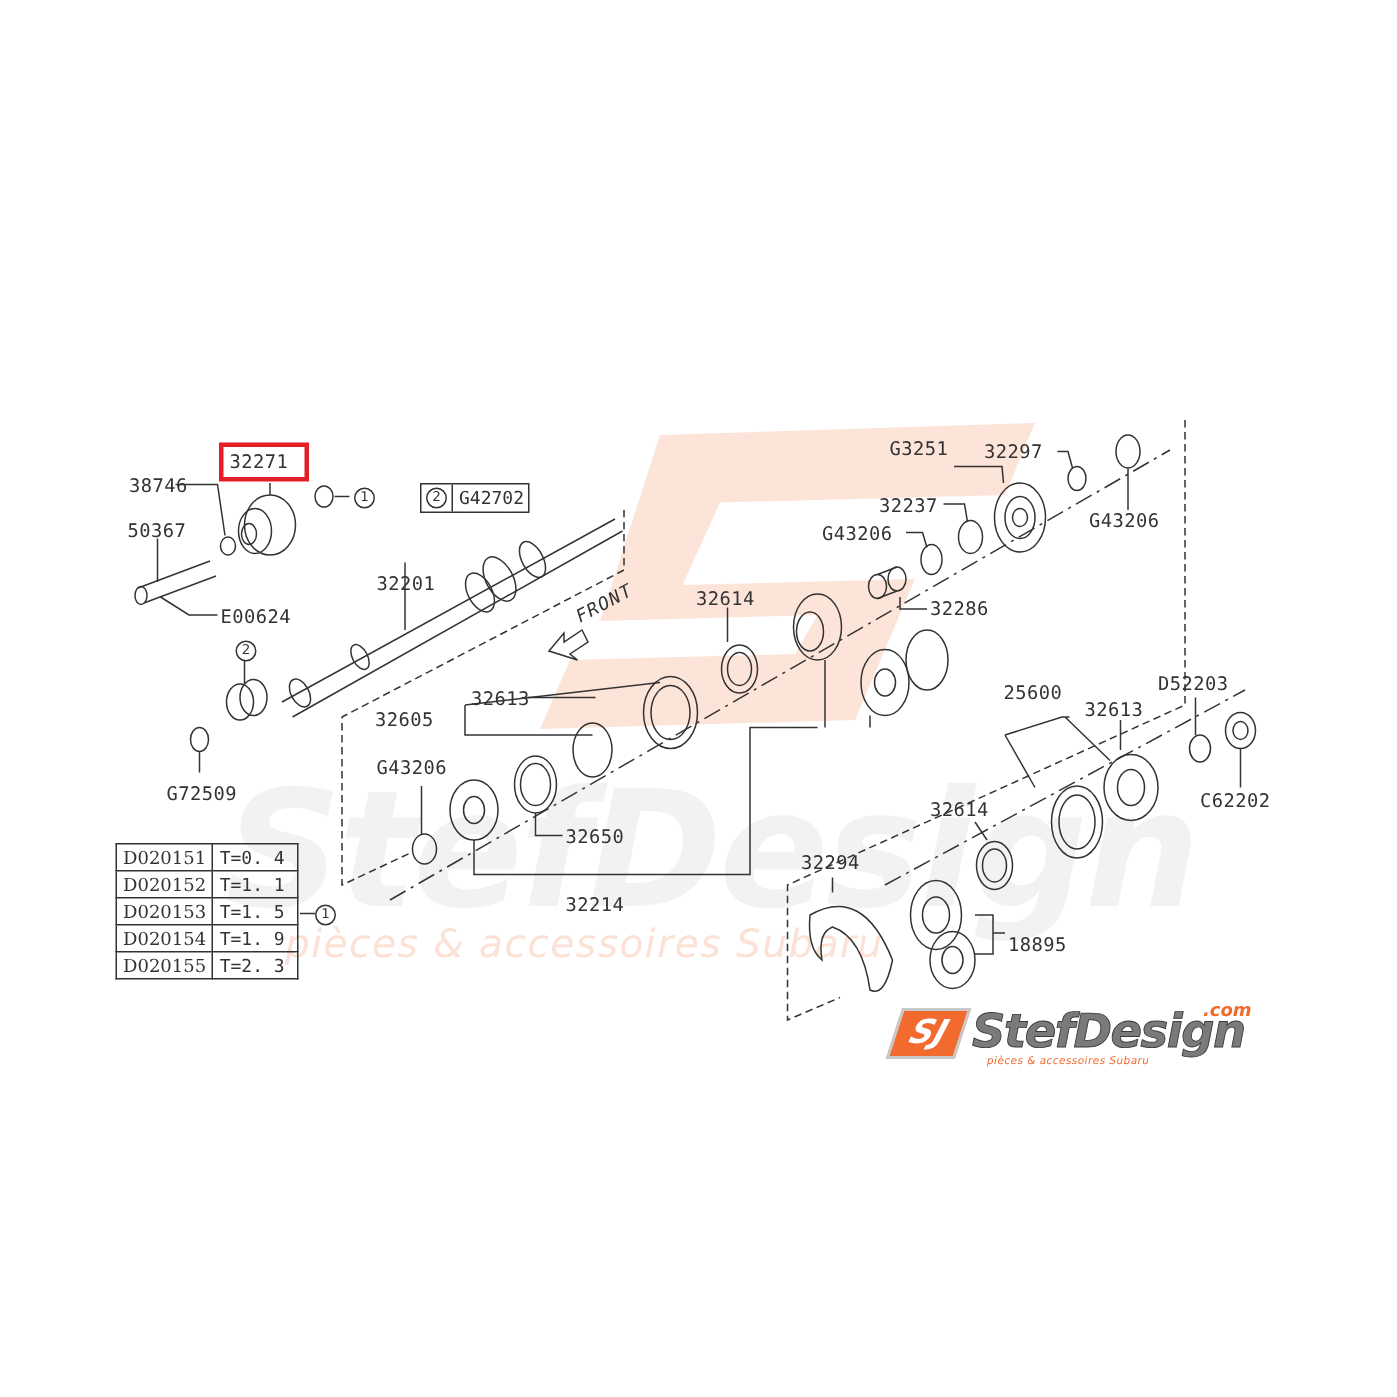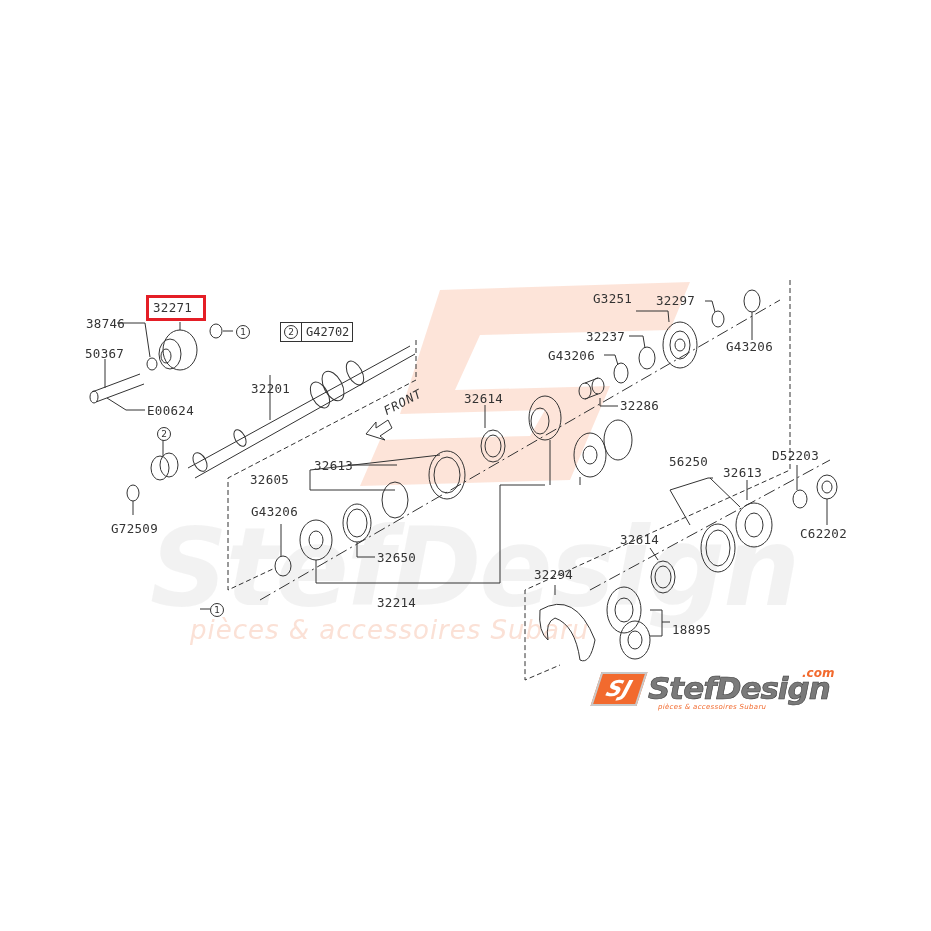--- a/index.html
+++ b/index.html
@@ -207,37 +207,61 @@
   <div class="lbl" style="left:464px;top:392px">32614</div>
   <div class="lbl" style="left:251px;top:505px">G43206</div>
   <div class="lbl" style="left:377px;top:551px">32650</div>
   <div class="lbl" style="left:377px;top:596px">32214</div>
   <div class="lbl" style="left:593px;top:292px">G3251</div>
   <div class="lbl" style="left:656px;top:294px">32297</div>
   <div class="lbl" style="left:586px;top:330px">32237</div>
   <div class="lbl" style="left:548px;top:349px">G43206</div>
   <div class="lbl" style="left:726px;top:340px">G43206</div>
   <div class="lbl" style="left:620px;top:399px">32286</div>
-  <div class="lbl" style="left:669px;top:455px">56250</div>
+  <div class="lbl" style="left:669px;top:455px">25600</div>
   <div class="lbl" style="left:723px;top:466px">32613</div>
   <div class="lbl" style="left:772px;top:449px">D52203</div>
   <div class="lbl" style="left:800px;top:527px">C62202</div>
   <div class="lbl" style="left:620px;top:533px">32614</div>
   <div class="lbl" style="left:534px;top:568px">32294</div>
   <div class="lbl" style="left:672px;top:623px">18895</div>
 
   <div class="callout" style="left:236px;top:325px">1</div>
   <div class="callout" style="left:157px;top:427px">2</div>
 
   <div class="refbox">
     <span class="callout">2</span>
     <span class="sep"></span>
     <span>G42702</span>
   </div>
 
+  <table class="thick">
+    <tbody>
+        <tr>
+          <td>D020151</td>
+          <td class="t">T=0. 4</td>
+        </tr>
+    <tr>
+          <td>D020152</td>
+          <td class="t">T=1. 1</td>
+        </tr>
+    <tr>
+          <td>D020153</td>
+          <td class="t">T=1. 5</td>
+        </tr>
+    <tr>
+          <td>D020154</td>
+          <td class="t">T=1. 9</td>
+        </tr>
+    <tr>
+          <td>D020155</td>
+          <td class="t">T=2. 3</td>
+        </tr>
+  </tbody>
+    </table>
   <svg width="931" height="931" viewBox="0 0 931 931">
     <path d="M200 609 L210 609" stroke="#333" fill="none"></path>
   </svg>
   <div class="callout" style="left:210px;top:603px">1</div>
 
   <div class="logo">
     <div class="logo-badge">SJ</div>
     <div class="logo-name">StefDesign</div>
     <div class="logo-com">.com</div>
     <div class="logo-tag">pièces &amp; accessoires Subaru</div>

